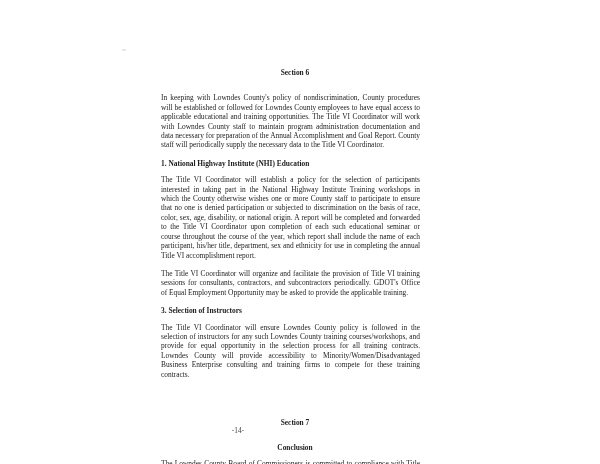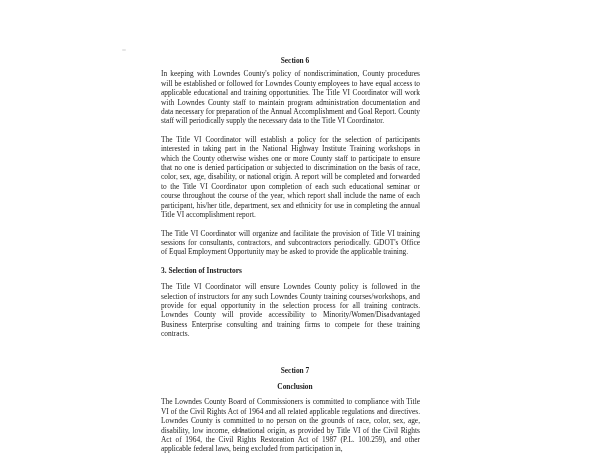--- a/index.html
+++ b/index.html
@@ -3,41 +3,42 @@
 <meta charset="utf-8">
 <style>
   html, body { margin: 0; padding: 0; background: #ffffff; }
   body { width: 600px; height: 464px; position: relative; overflow: hidden; }
   .page {
     position: absolute; left: 161px; top: 52px; width: 268px;
     font-family: "Liberation Serif", serif; color: #1c1c1c;
     font-size: 7.4px; line-height: 9.4px;
   }
   .center { text-align: center; font-weight: bold; }
-  .sec-title { margin: 4px; }
+  .sec-title { margin: 16px; }
   .sec-sub { margin: 7px 0 6px 0; }
   p { margin: 0 9px 9px 0; text-align: justify; }
   h3 { font-size: 7.4px; font-weight: bold; margin: 0 0 7px 0; }
   .gap { height: 14px; }
   .page-num {
     position: absolute; left: 0; width: 476px; top: 426px;
     text-align: center; font-family: "Liberation Serif", serif;
     font-size: 7.4px; color: #444;
   }
   .speck { position: absolute; left: 122px; top: 49px; width: 4px; height: 2px; background: #e6e6e6; border-radius: 1px; }
 </style>
 </head>
 <body>
 
 <div class="speck"></div>
 
 <div class="page">
   <div class="center sec-title">Section 6</div>
   <p>In keeping with Lowndes County's policy of nondiscrimination, County procedures will be established or followed for Lowndes County employees to have equal access to applicable educational and training opportunities.  The Title VI Coordinator will work with Lowndes County staff to maintain program administration documentation and data necessary for preparation of the Annual Accomplishment and Goal Report.  County staff will periodically supply the necessary data to the Title VI Coordinator.</p>
 
+  <h3>1.  National Highway Institute (NHI) Education</h3>
   <p>The Title VI Coordinator will establish a policy for the selection of participants interested in taking part in the National Highway Institute Training workshops in which the County otherwise wishes one or more County staff to participate to ensure that no one is denied participation or subjected to discrimination on the basis of race, color, sex, age, disability, or national origin.  A report will be completed and forwarded to the Title VI Coordinator upon completion of each such educational seminar or course throughout the course of the year, which report shall include the name of each participant, his/her title, department, sex and ethnicity for use in completing the annual Title VI accomplishment report.</p>
 
   <p>The Title VI Coordinator will organize and facilitate the provision of Title VI training sessions for consultants, contractors, and subcontractors periodically.   GDOT's Office of Equal Employment Opportunity may be asked to provide the applicable training.</p>
 
   <h3>3.  Selection of Instructors</h3>
   <p>The Title VI Coordinator will ensure Lowndes County policy is followed in the selection of instructors for any such Lowndes County training courses/workshops, and provide for equal opportunity in the selection process for all training contracts.  Lowndes County will provide accessibility to Minority/Women/Disadvantaged Business Enterprise consulting and training firms to compete for these training contracts.</p>
 
   <div class="gap"></div>
   <div class="center sec-title">Section 7</div>
   <div class="center sec-sub">Conclusion</div>

